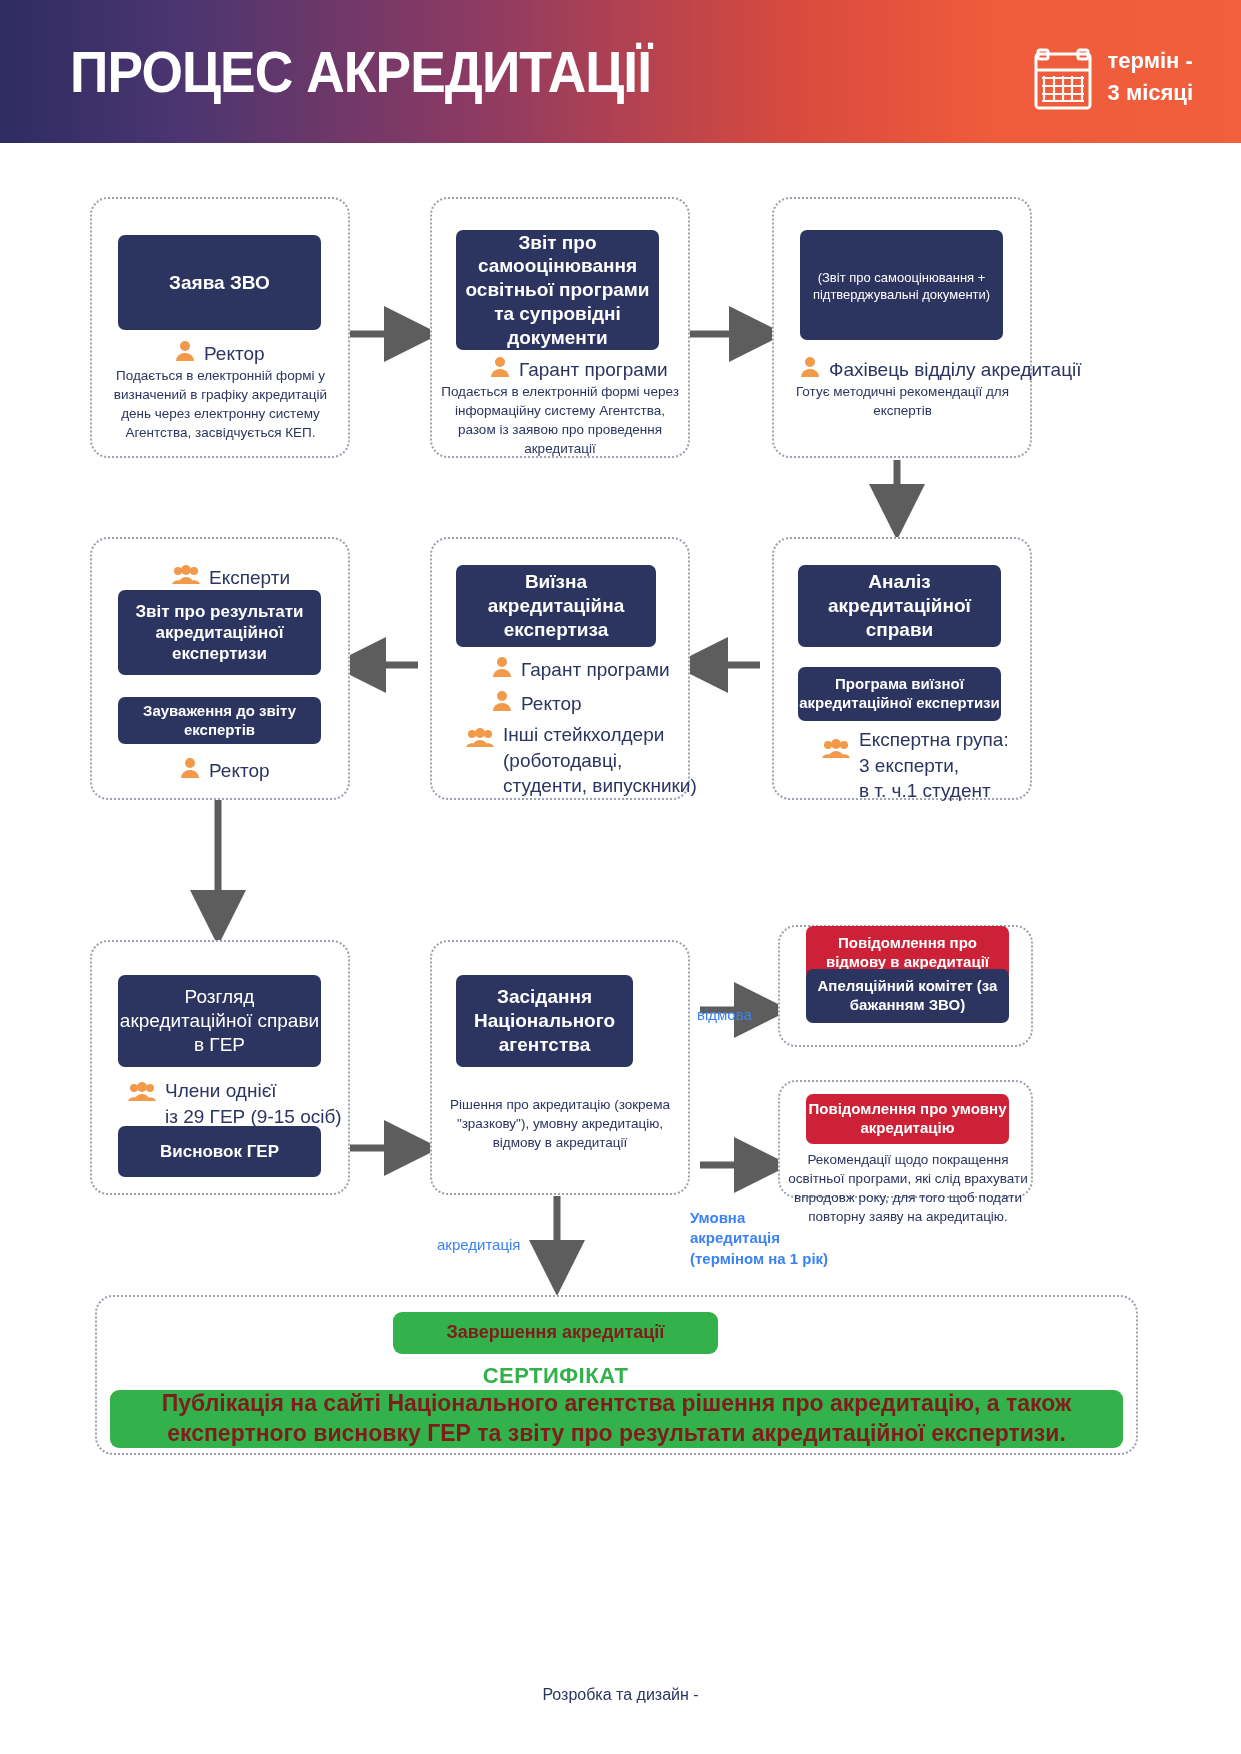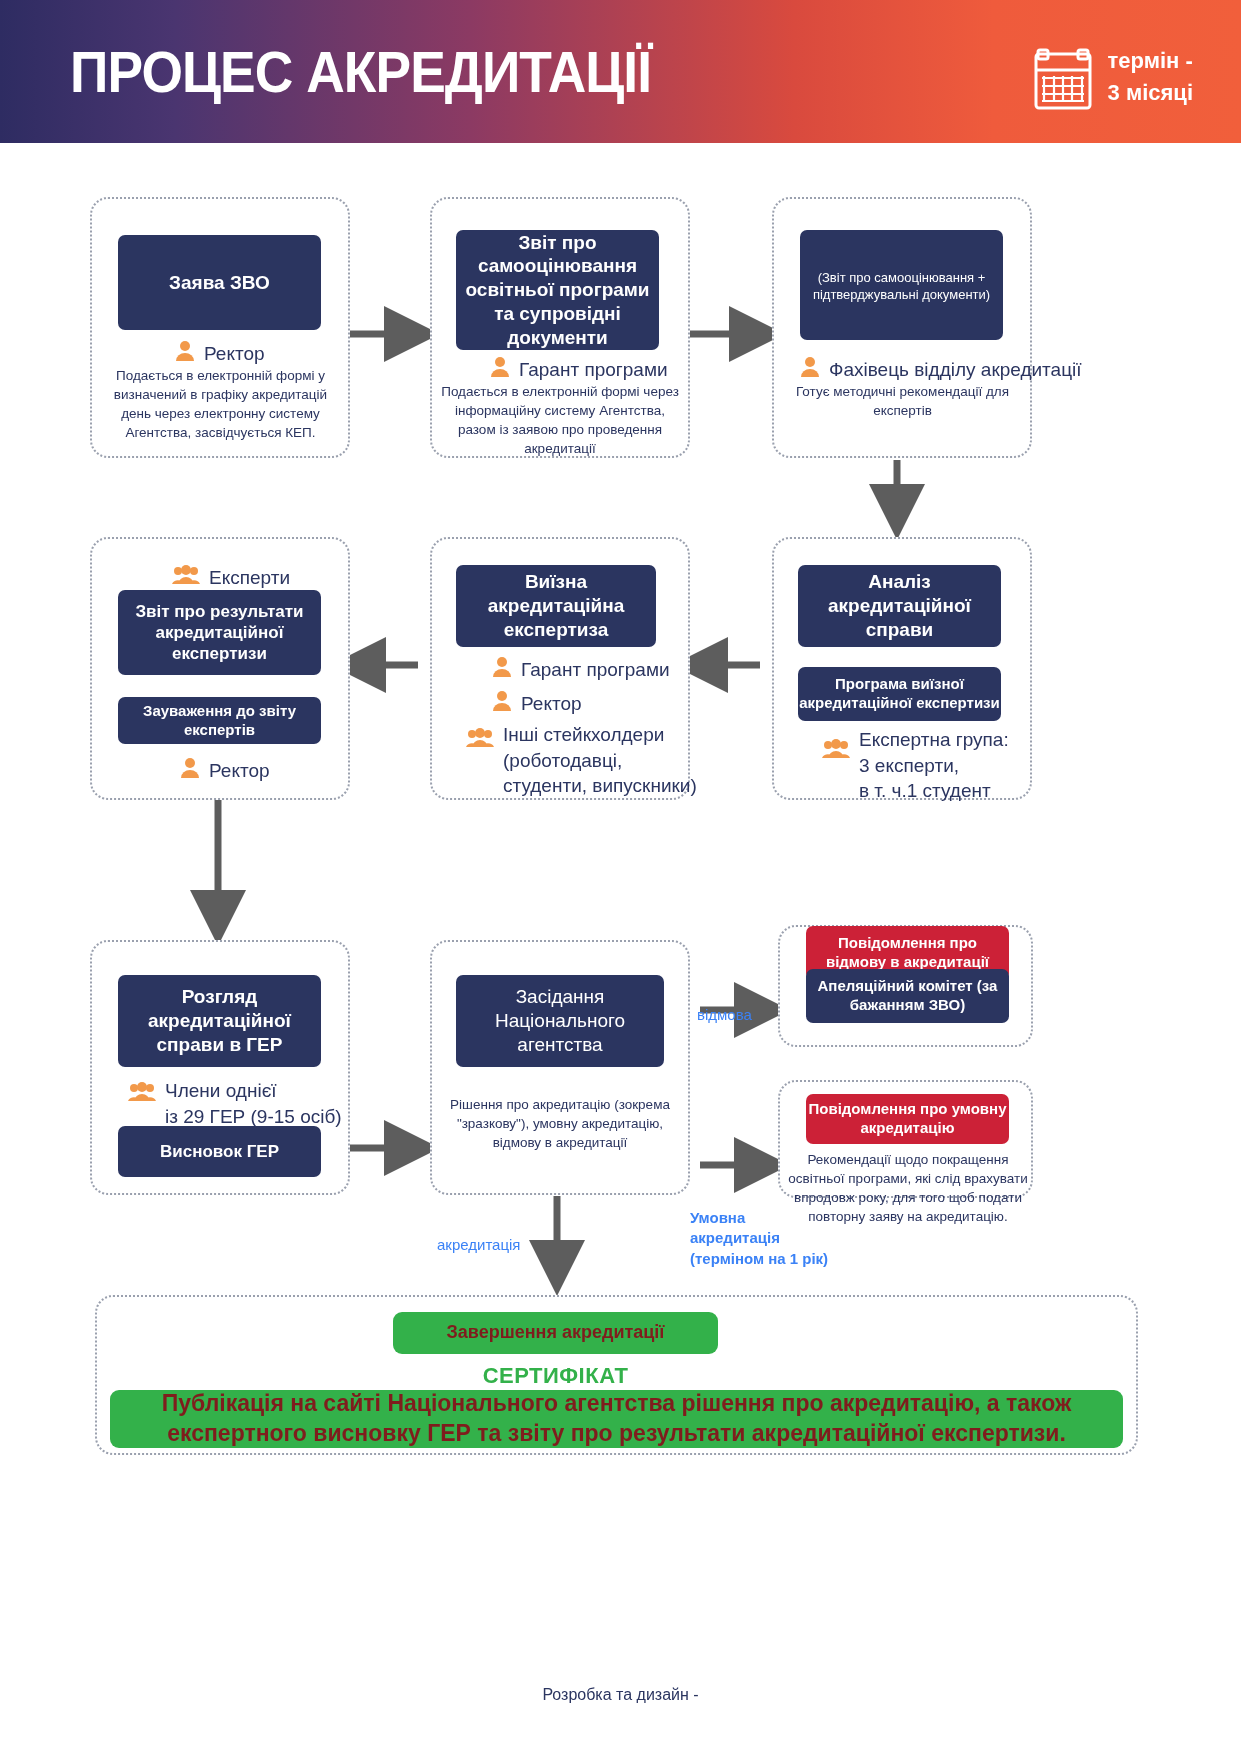--- a/index.html
+++ b/index.html
@@ -307,21 +307,21 @@
       <circle cx="14" cy="5" r="5" fill="#f2994a"></circle>
         <path d="M6.5,19 a7.5,7 0 0 1 15,0 z" fill="#f2994a"></path>
     </svg>
   </span>
   <span class="role-label">Експертна група:
 3 експерти,
 в т. ч.1 студент</span>
 </div>
 
 <div class="dashed-card" style="left:90px; top:940px; width:260px; height:255px;"></div>
-<div class="navy" style="left:118px; top:975px; width:203px; height:92px; font-size:19px; font-weight:bold;">
+<div class="navy" style="left:118px; top:975px; width:203px; height:92px; font-size:19px; font-weight:normal;">
   <span>Розгляд акредитаційної справи в ГЕР</span>
 </div>
 <div class="role" style="left:128px; top:1078px; align-items:flex-start;">
   <span class="ico" style="margin-top:4px;">
     <svg width="28" height="20" viewBox="0 0 28 20">
       <circle cx="6" cy="6" r="4" fill="#f2994a"></circle>
         <path d="M0,19 a6.5,6 0 0 1 12,0 z" fill="#f2994a"></path>
       <circle cx="22" cy="6" r="4" fill="#f2994a"></circle>
         <path d="M16,19 a6.5,6 0 0 1 12,0 z" fill="#f2994a"></path>
       <circle cx="14" cy="5" r="5" fill="#f2994a"></circle>
@@ -329,21 +329,21 @@
     </svg>
   </span>
   <span class="role-label">Члени однієї
 із 29 ГЕР (9-15 осіб)</span>
 </div>
 <div class="navy" style="left:118px; top:1126px; width:203px; height:51px; font-size:17px; font-weight:bold;">
   <span>Висновок ГЕР</span>
 </div>
 
 <div class="dashed-card" style="left:430px; top:940px; width:260px; height:255px;"></div>
-<div class="navy" style="left:456px; top:975px; width:208px; height:92px; font-size:19px; font-weight:normal;">
+<div class="navy" style="left:456px; top:975px; width:177px; height:92px; font-size:19px; font-weight:bold;">
   <span>Засідання Національного агентства</span>
 </div>
 <div class="note" style="left:450px; top:1095px; width:220px;">Рішення про акредитацію (зокрема "зразкову"), умовну акредитацію, відмову в акредитації</div>
 
 <div class="dashed-card" style="left:778px; top:925px; width:255px; height:122px;"></div>
 <div class="red" style="left:806px; top:926px; width:203px; height:54px; font-size:15px; font-weight:bold;">
   <span>Повідомлення про відмову в акредитації</span>
 </div>
 <div class="navy" style="left:806px; top:969px; width:203px; height:54px; font-size:15px; font-weight:bold;text-align:center;">
   <span>Апеляційний комітет (за бажанням ЗВО)</span>

